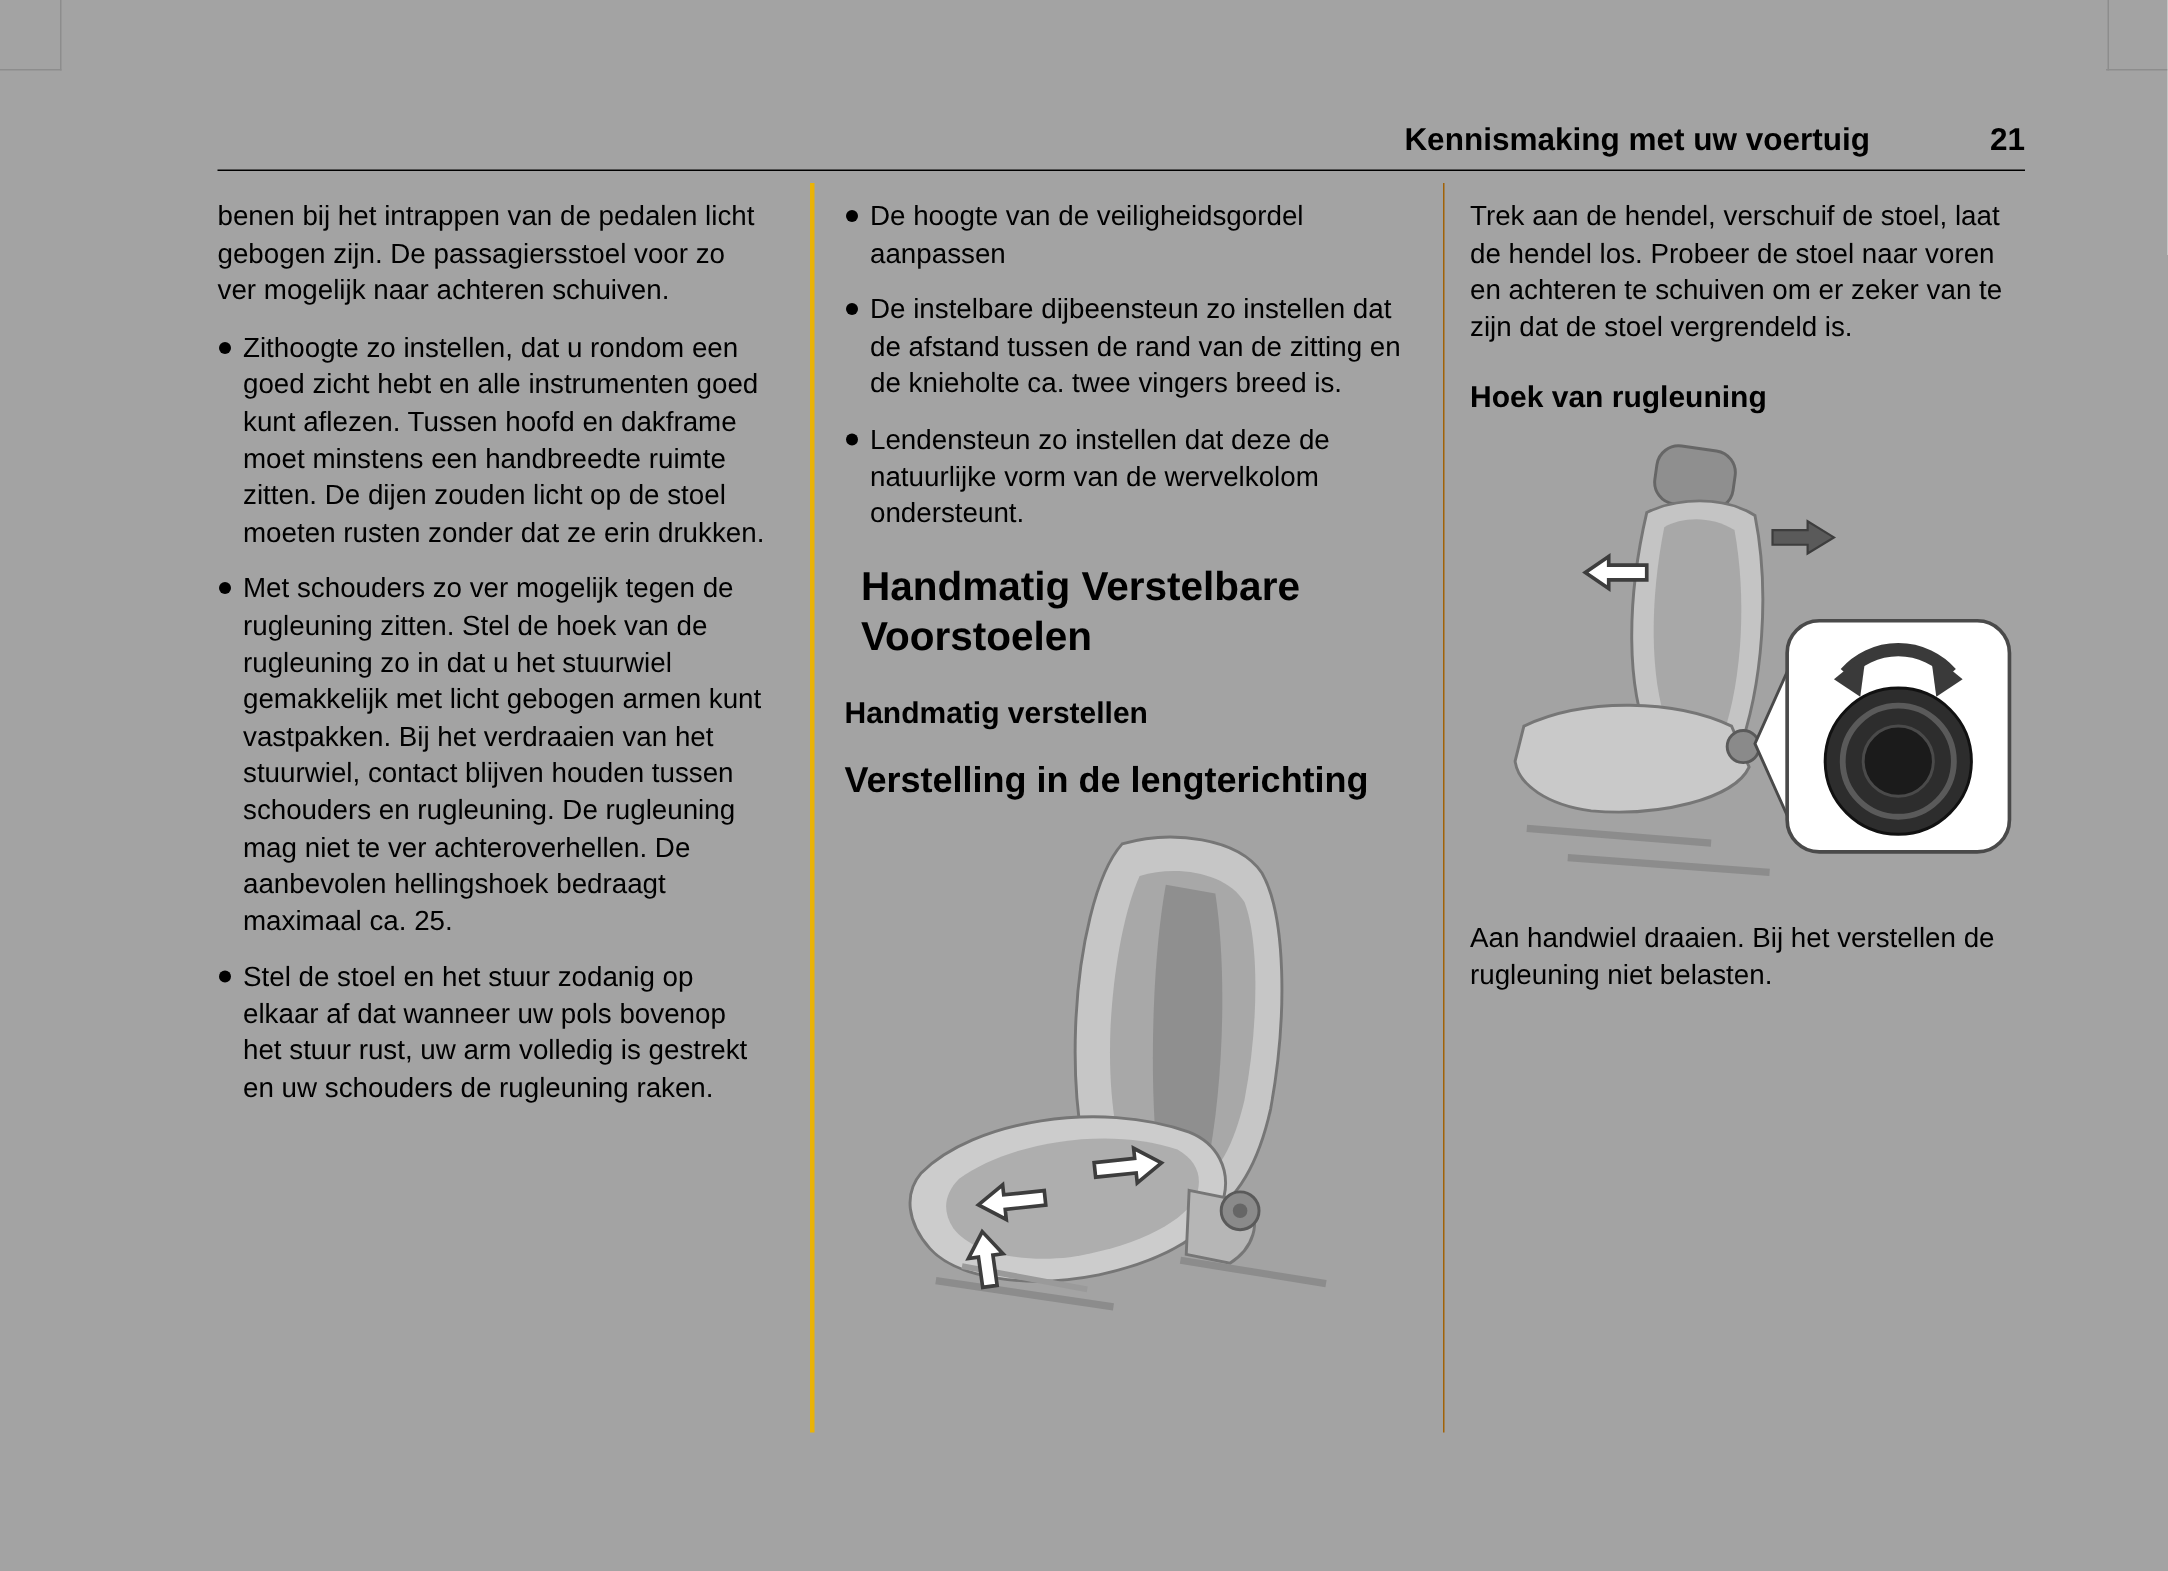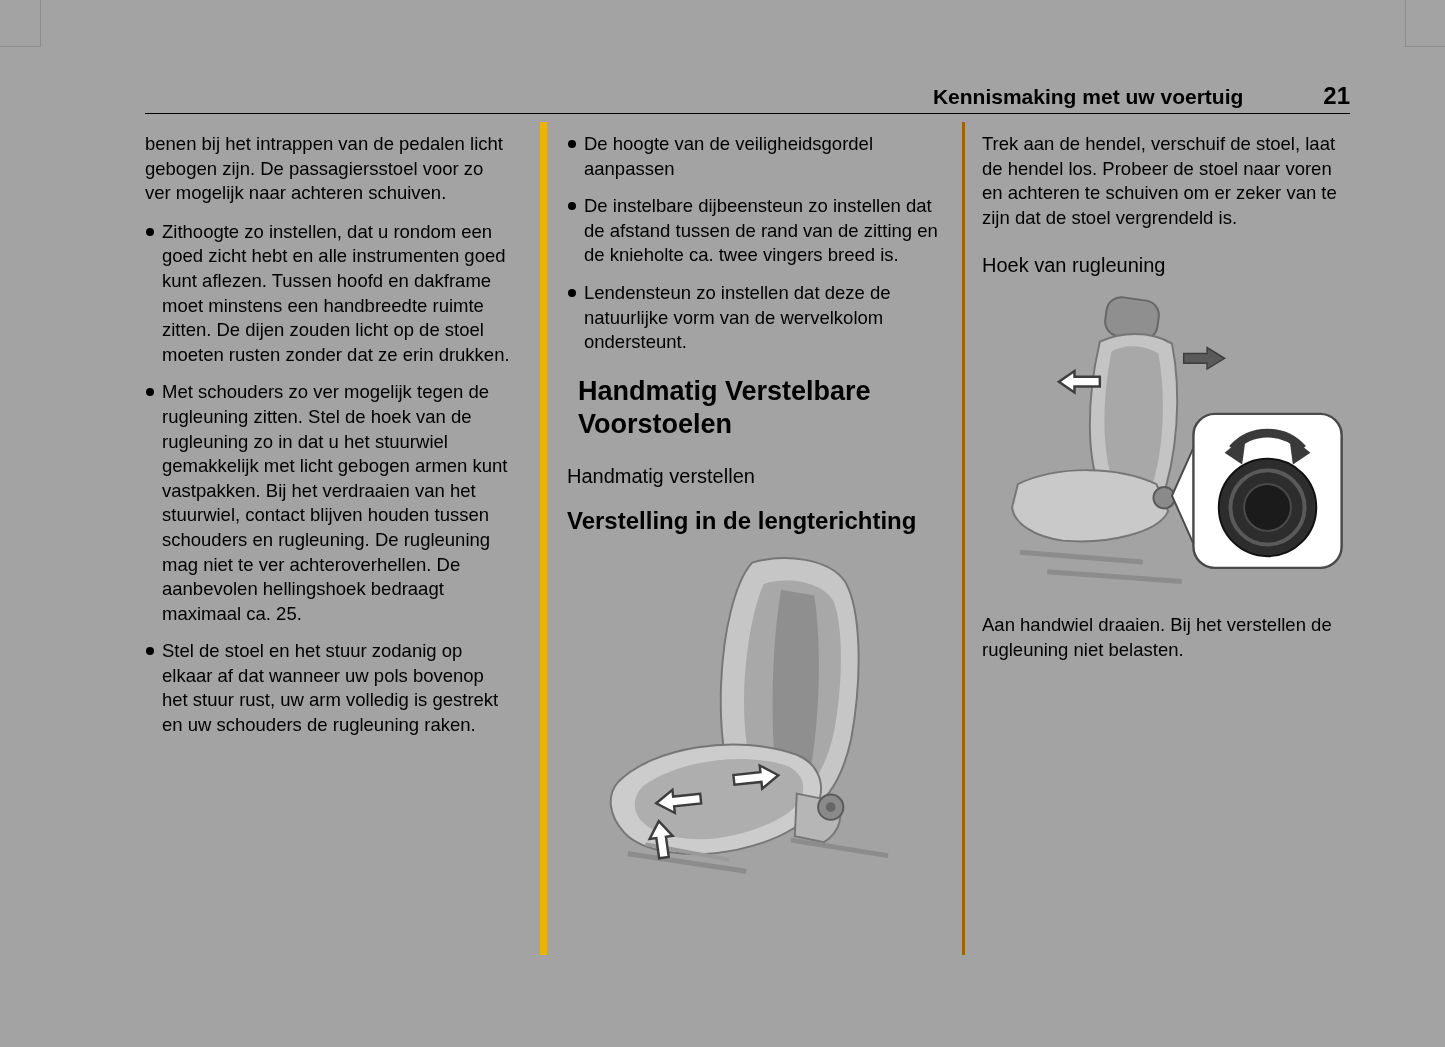--- a/index.html
+++ b/index.html
@@ -11,37 +11,37 @@
   .crop-tl-v { left:40px; top:0; width:1px; height:47px; }
   .crop-tl-h { left:0; top:46px; width:41px; height:1px; }
   .crop-tr-v { left:1405px; top:0; width:1px; height:47px; }
   .crop-tr-h { left:1404px; top:46px; width:41px; height:1px; }
 
   .header-row {
     position:absolute; top:82px; left:145px; width:1205px;
     display:flex; justify-content:flex-end; align-items:baseline;
   }
   .header-title { font-size:21px; font-weight:bold; }
-  .header-page  { font-size:24px; font-weight:bold; margin-left:80px; }
+  .header-page  { font-size:21px; font-weight:bold; margin-left:80px; }
   .header-rule  { position:absolute; top:113px; left:145px; width:1205px; height:1px; background:#000; }
 
   .content { position:absolute; top:122px; left:145px; width:1205px; height:833px; display:flex;justify-content:flex-end; }
   .col { box-sizing:border-box; font-size:18.5px; line-height:1.33; }
   .col-1 { width:395px; padding:10px 26px 0 0; }
-  .col-2 { width:422px; border-left:7px solid #eab308; padding:10px 12px 0 20px; }
-  .col-3 { width:388px; border-left:3px solid #a16207; padding:10px 0 0 17px; }
+  .col-2 { width:422px; border-left:3px solid #eab308; padding:10px 12px 0 20px; }
+  .col-3 { width:388px; border-left:1px solid #a16207; padding:10px 0 0 17px; }
 
   p.para { margin:0 0 14px 0; }
   ul.blist { list-style:none; margin:0; padding:0; }
   li.bullet { position:relative; padding-left:17px; margin:0 0 13px 0; }
   li.bullet .dot { position:absolute; left:1px; top:8px; width:8px; height:8px; border-radius:50%; background:#000; }
   .ref { margin-left:5px; white-space:nowrap; }
 
   .h1 { font-size:27px; font-weight:bold; line-height:1.22; margin:20px 0 16px 11px; }
-  .h2 { font-size:20px; font-weight:normal; margin:22px 0 12px 0; }
+  .h2 { font-size:20px; font-weight:bold; margin:22px 0 12px 0; }
   .h3 { font-size:24px; font-weight:bold; margin:16px 0 12px 0; }
 
   .figure { margin:6px 0 10px 0; }
   .figure svg { display:block; }
   .fig-center { margin-left:24px; }
   .fig-right  { margin-left:8px; }
 </style>
 </head>
 <body>
 

